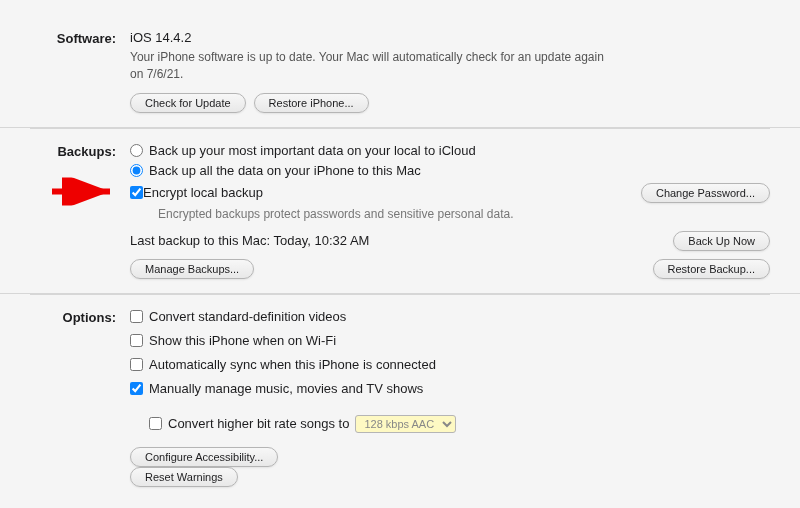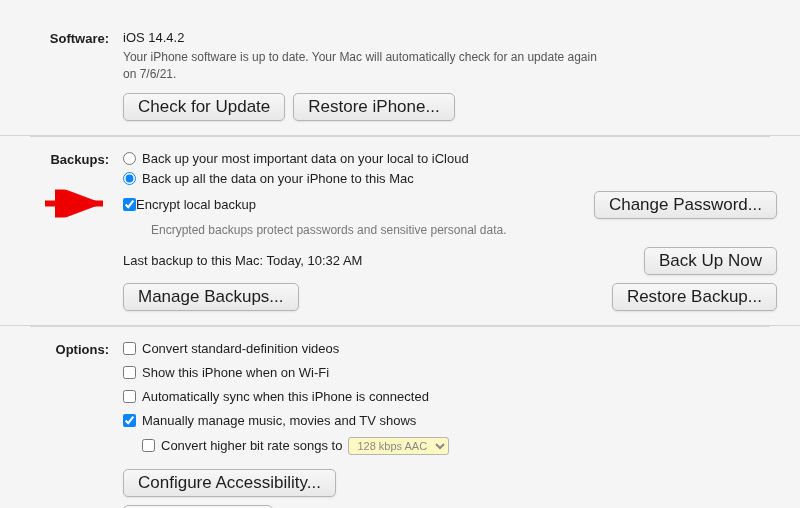--- a/index.html
+++ b/index.html
@@ -8,21 +8,21 @@
       font-size: 13px;
       color: #1d1d1f;
       background: #f5f5f5;
       width: 800px;
       min-height: 508px;
       padding: 16px 0;
     }
 
     .section {
       display: flex;
-      padding: 14px 23px;
+      padding: 14px 30px;
       border-bottom: 1px solid #d6d6d6;
     }
     .section:last-child { border-bottom: none; }
 
     .section-label {
       width: 100px;
       min-width: 100px;
       text-align: right;
       padding-right: 14px;
       font-weight: bold;
@@ -49,23 +49,23 @@
     .button-row {
       display: flex;
       gap: 8px;
       flex-wrap: wrap;
     }
 
     
     .mac-button {
       background: linear-gradient(to bottom, #f7f7f7, #e8e8e8);
       border: 1px solid #b5b5b5;
-      border-radius: 5px;
+      border-radius: 10px;
       padding: 3px 14px;
-      font-size: 17px;
+      font-size: 11px;
       color: #1d1d1f;
       cursor: pointer;
       box-shadow: 0 1px 2px rgba(0,0,0,0.08);
     }
 
     
     .radio-row, .checkbox-row {
       display: flex;
       align-items: center;
       gap: 6px;
@@ -130,38 +130,37 @@
     .options-content {
       display: flex;
       flex-direction: column;
       gap: 4px;
     }
 
     .convert-row {
       display: flex;
       align-items: center;
       gap: 6px;
-      margin-top: 0;
+      margin-top: 10px;
       margin-left: 19px;
     }
 
     .select-style {
       font-size: 11px;
       background: #fef9c3;
       border: 1px solid #b5b5b5;
       border-radius: 3px;
       padding: 1px 4px;
       color: #888;
     }
 
     .options-buttons {
       display: flex;
       flex-direction: column;
       align-items: flex-start;
-      gap: 8px;
       margin-top: 10px;
     }
 
     
     .divider {
       height: 1px;
       background: #d6d6d6;
       margin: 0 30px;
     }
   </style>

